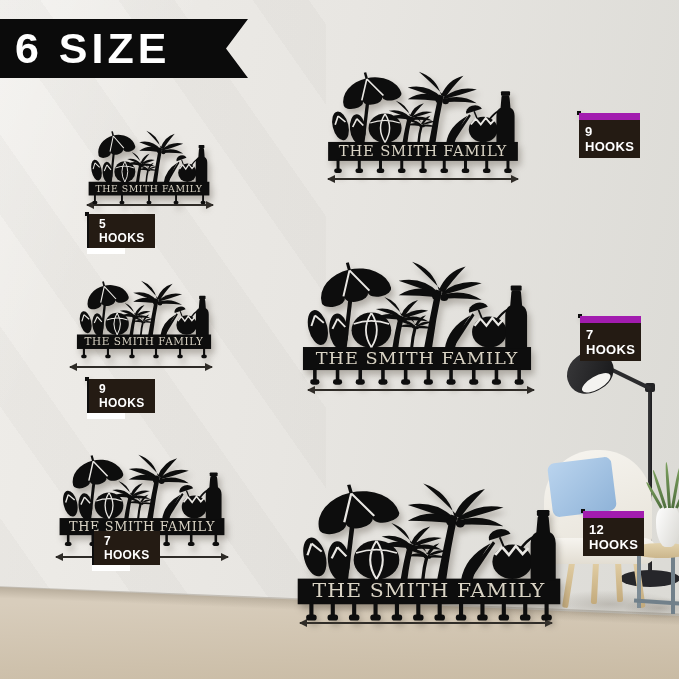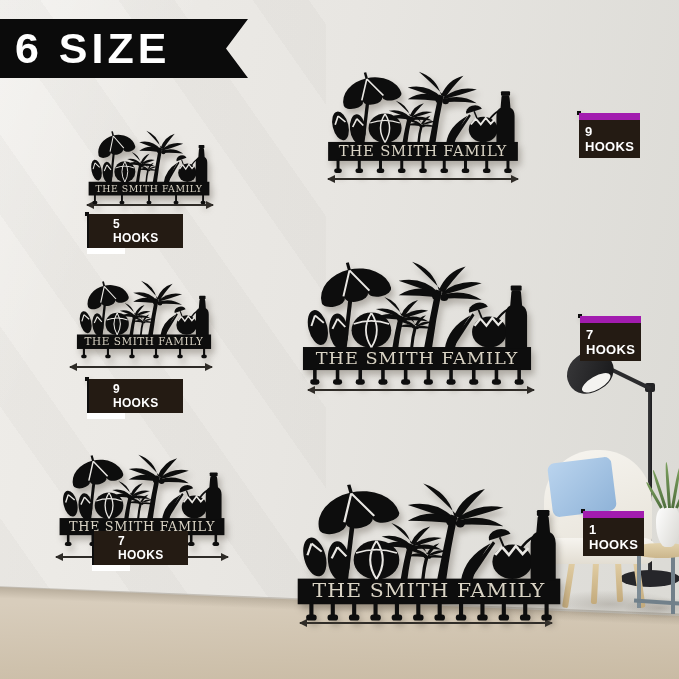--- a/index.html
+++ b/index.html
@@ -61,21 +61,21 @@
 
   
   .label{display:flex;background:#fff;border:2px solid #0d0d0d;z-index:20;
     box-shadow:2px 3px 5px rgba(80,70,58,.30);}
   .label span{position:static;display:flex;align-items:center;justify-content:center;}
   .label-h{flex-direction:row;}
   .label-v{flex-direction:column;}
   .cell-size{background:#fff;color:#0d0d0d;font-weight:700;font-size:15px;
     padding:3px 10px;letter-spacing:.5px;}
   .cell-hooks{background:#241b13;color:#ffffff;font-weight:700;font-size:12px;
-    padding:3px 24px;letter-spacing:.3px;}
+    padding:3px 10px;letter-spacing:.3px;}
   .label-h .cell-hooks{border-left:2px solid #0d0d0d;}
   .label-v .cell-size{font-size:16px;padding:3px 12px;}
   .label-v .cell-hooks{border-top:7px solid #a21caf;font-size:13px;padding:4px 6px;}
   .l1{left:85px;top:212px;}
   .l2{left:85px;top:377px;}
   .l3{left:90px;top:529px;}
   .l4{left:577px;top:111px;}
   .l5{left:578px;top:314px;}
   .l6{left:581px;top:509px;}
 
@@ -401,16 +401,16 @@
   <div class="label label-v l4">
     <span class="cell-size">18 IN</span>
     <span class="cell-hooks">9 HOOKS</span>
   </div>
   <div class="label label-v l5">
     <span class="cell-size">20 IN</span>
     <span class="cell-hooks">7 HOOKS</span>
   </div>
   <div class="label label-v l6">
     <span class="cell-size">24 IN</span>
-    <span class="cell-hooks">1 HOOKS</span>
+    <span class="cell-hooks">12 HOOKS</span>
   </div>
 
 </div>
 
 </body></html>

